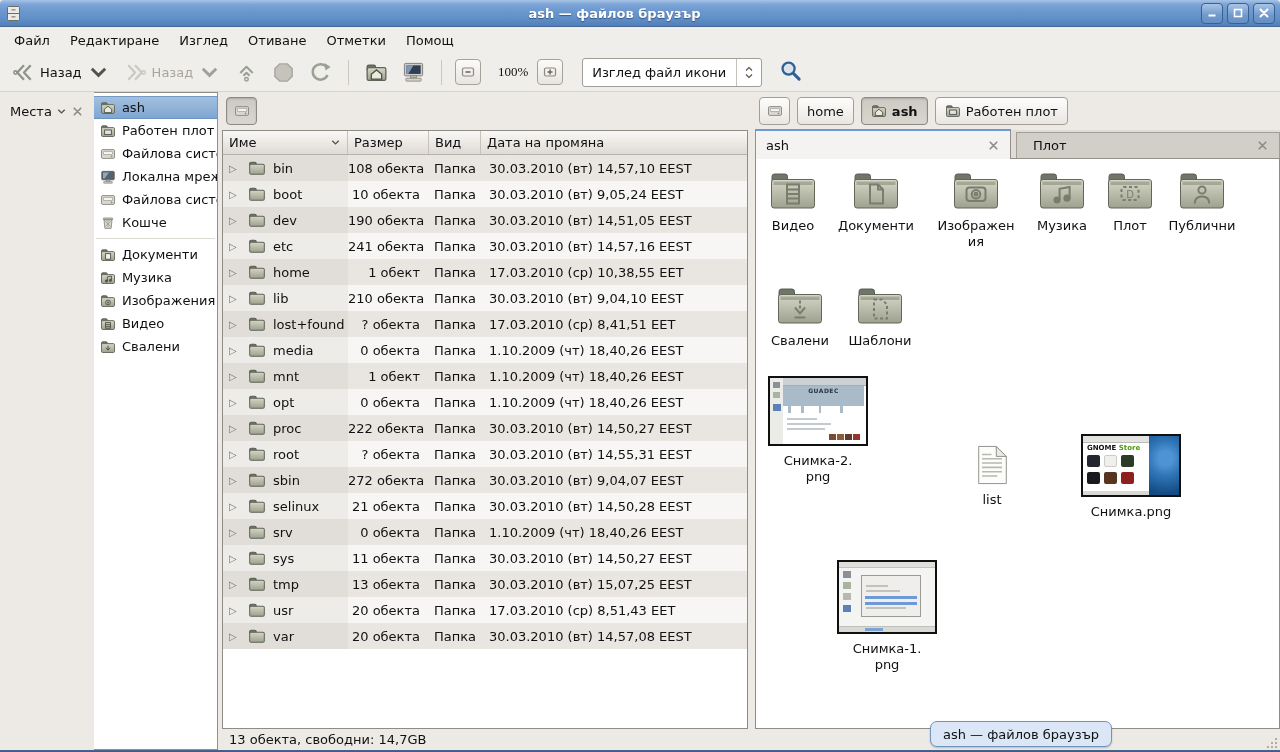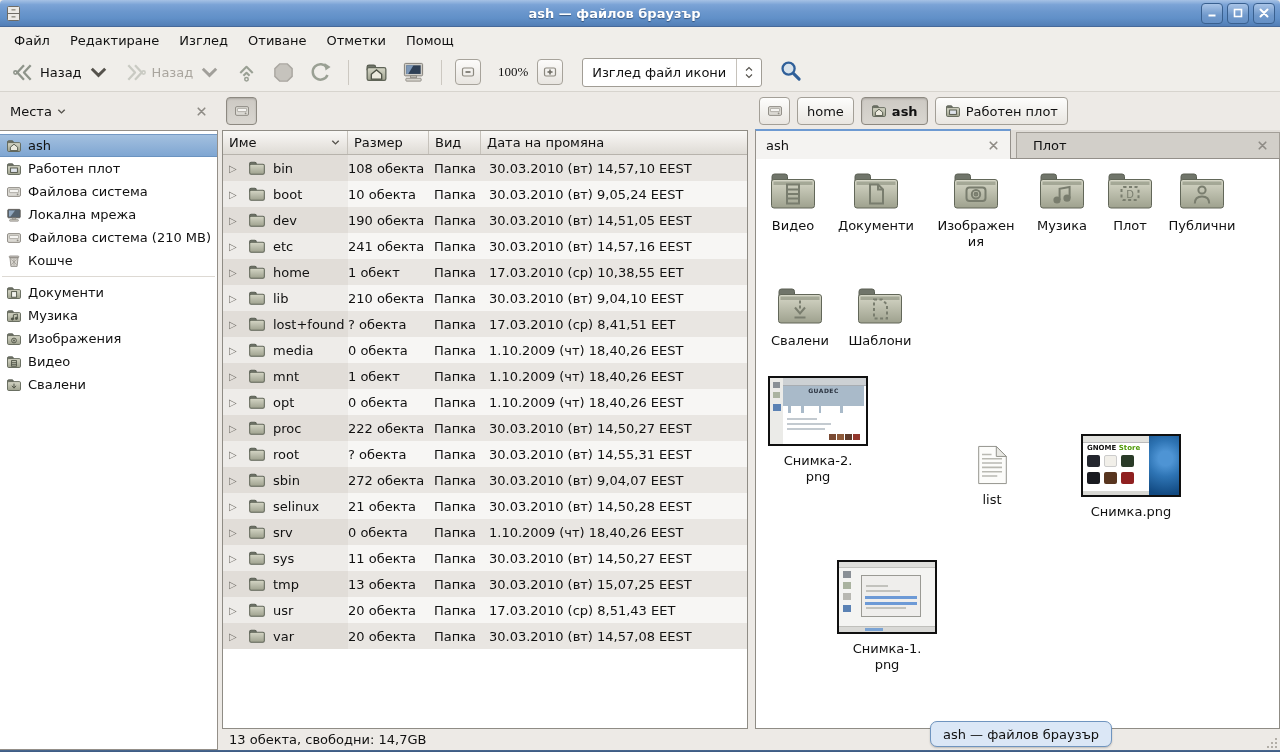--- a/index.html
+++ b/index.html
@@ -32,21 +32,21 @@
   .zoomlabel{margin:0 4px;min-width:38px;text-align:right;font-family:Liberation Serif, serif;}
   .combo{width:178px;height:27px;margin-left:14px;border:1px solid #a19d95;border-radius:3px;
     background:#fff;display:flex;align-items:center;}
   .combo .val{flex:1;padding:0 9px;}
   .combo .spin{width:24px;height:100%;border-left:1px solid #c6c2bb;display:flex;flex-direction:column;
     align-items:center;justify-content:center;gap:1px;}
   .searchbtn{margin-left:12px;padding:3px;}
   .searchbtn svg{width:23px;height:23px;}
   
   .body{display:flex;height:658px;}
-  .sidebar{width:218px;display:flex;flex-direction:column;background:#edeae6;}
+  .sidebar{width:218px;display:flex;flex-direction:row;background:#edeae6;}
   .sb-head{height:38px;display:flex;align-items:center;padding:0 10px;gap:4px;}
   .sb-close{margin-left:auto;color:#8f8c86;}
   .sb-list{flex:1;background:#fff;border:1px solid #948f88;border-left:none;overflow:hidden;padding-top:3px;}
   .sb-item{height:23px;display:flex;align-items:center;gap:6px;padding:0 6px;white-space:nowrap;}
   .sb-item svg{width:16px;height:16px;flex:none;}
   .sb-item.sel{background:linear-gradient(180deg,#a3c0df,#7fa6d2);border-top:1px solid #7499c4;border-bottom:1px solid #6b93c0;height:21px;}
   .sb-sep{height:1px;background:#ddd9d3;margin:4px 2px;}
   .vsplit{width:4px;background:#edeae6;}
   .main{flex:1;display:flex;flex-direction:column;}
   .panes{flex:1;display:flex;min-height:0;}
@@ -63,21 +63,21 @@
     background:linear-gradient(#f9f8f6,#ebe8e4 55%,#dedbd5);border-bottom:1px solid #b7b3ac;}
   .thcell{display:flex;align-items:center;padding:0 6px;border-right:1px solid #c6c2bb;overflow:hidden;white-space:nowrap;}
   .thcell .sort{margin-left:auto;}
   .tbody{flex:1;overflow:hidden;}
   .trow{display:grid;grid-template-columns:125px 81px 52px 1fr;height:26px;align-items:center;white-space:nowrap;}
   .trow:nth-child(odd){background:#e9e6e2;}
   .trow:nth-child(even){background:#f7f6f4;}
   .c-name{display:flex;align-items:center;height:100%;padding-left:6px;gap:6px;background:rgba(95,85,60,.06);overflow:hidden;}
   .exp{color:#78756f;font-size:10px;width:12px;flex:none;}
   .c-name svg{width:20px;height:18px;flex:none;}
-  .c-size{text-align:left;padding-right:9px;}
+  .c-size{text-align:right;padding-right:9px;}
   .c-type{padding-left:5px;}
   .c-date{padding-left:8px;}
   .psplit{width:7px;background:#edeae6;}
   
   .pane-right{flex:1;display:flex;flex-direction:column;min-width:0;}
   .tabbar{height:28px;display:flex;align-items:flex-end;background:#e0ddd8;border-bottom:1px solid #94908a;}
   .tab{display:flex;align-items:center;height:25px;padding:0 10px;border:1px solid #a29e97;border-bottom:none;
     background:#d2cfc9;gap:8px;min-width:0;}
   .tab.active{height:28px;background:#f4f3f1;border-color:#94908a;border-top:2px solid #6d9ad2;width:234px;margin-bottom:-1px;}
   .tab .x{margin-left:auto;color:#8f8c86;}

